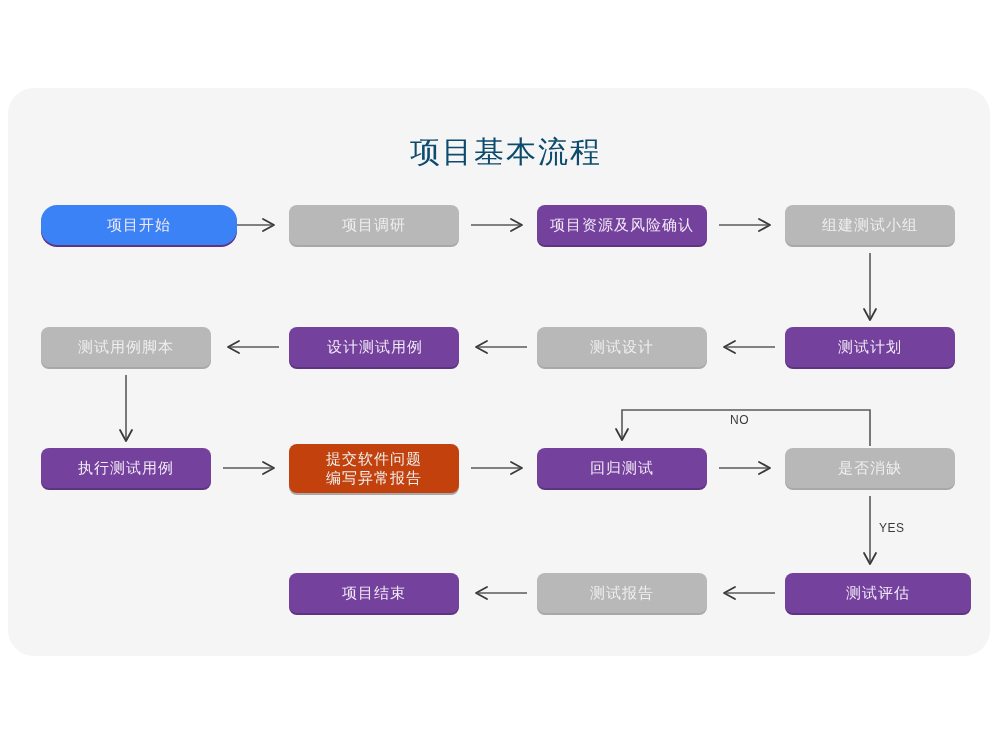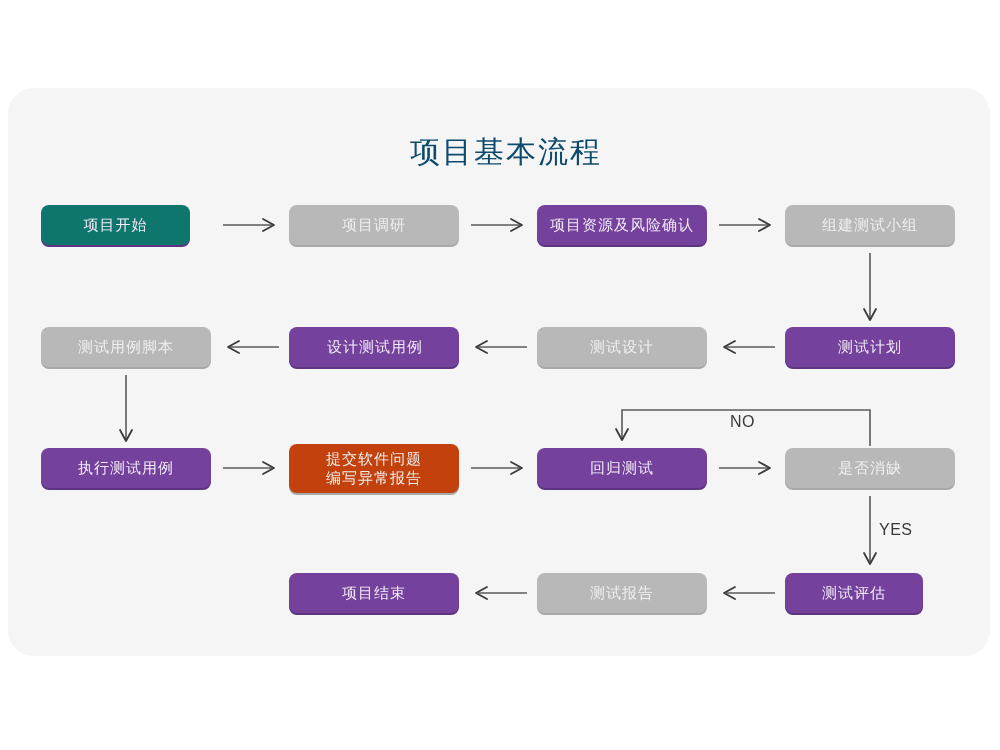--- a/index.html
+++ b/index.html
@@ -75,21 +75,21 @@
   }
   .head {
     stroke: #3a3a3a;
     stroke-width: 1.8;
     fill: none;
     stroke-linecap: round;
     stroke-linejoin: round;
   }
   .edge-label {
     position: absolute;
-    font-size: 16px;
+    font-size: 12px;
     color: #3a3a3a;
     letter-spacing: 0.5px;
     font-family: "Liberation Sans", sans-serif;
   }
 </style>
 </head>
 <body>
 
 <div id="root" style="background: rgb(255, 255, 255);">
 
@@ -165,21 +165,21 @@
     <g>
       <line class="wire" x1="527" y1="593" x2="478" y2="593"></line>
       <polyline class="head" points="487,587 476,593 487,599"></polyline>
     </g>
   </svg>
 
   <div class="edge-label" style="left:730px; top:413px;">NO</div>
   <div class="edge-label" style="left:879px; top:521px;">YES</div>
 
   <div id="nodes">
-      <div class="node purple" style="left: 41px; top: 205px; width: 149px; height: 40px; background: #0f766e; color: rgb(242, 234, 247);">
+      <div class="node purple" style="left: 41px; top: 205px; width: 196px; height: 40px; background: #3b82f6; color: rgb(242, 234, 247); border-radius: 16px;">
         <span>项目开始</span>
       </div>
       <div class="node gray" style="left: 289px; top: 205px; width: 170px; height: 40px; background: rgb(184, 184, 184); color: rgb(239, 239, 239);">
         <span>项目调研</span>
       </div>
       <div class="node purple" style="left: 537px; top: 205px; width: 170px; height: 40px; background: rgb(116, 65, 157); color: rgb(242, 234, 247);">
         <span>项目资源及风险确认</span>
       </div>
       <div class="node gray" style="left: 785px; top: 205px; width: 170px; height: 40px; background: rgb(184, 184, 184); color: rgb(239, 239, 239);">
         <span>组建测试小组</span>
@@ -207,18 +207,18 @@
       </div>
       <div class="node gray" style="left: 785px; top: 448px; width: 170px; height: 40px; background: rgb(184, 184, 184); color: rgb(239, 239, 239); text-align: center;">
         <span>是否消缺</span>
       </div>
       <div class="node purple" style="left: 289px; top: 573px; width: 170px; height: 40px; background: rgb(116, 65, 157); color: rgb(242, 234, 247);">
         <span>项目结束</span>
       </div>
       <div class="node gray" style="left: 537px; top: 573px; width: 170px; height: 40px; background: rgb(184, 184, 184); color: rgb(239, 239, 239);">
         <span>测试报告</span>
       </div>
-      <div class="node purple" style="left: 785px; top: 573px; width: 138px; height: 40px; background: rgb(116, 65, 157); color: rgb(242, 234, 247);">
+      <div class="node purple" style="left: 785px; top: 573px; width: 186px; height: 40px; background: rgb(116, 65, 157); color: rgb(242, 234, 247);">
         <span>测试评估</span>
       </div>
     </div>
 
 </div>
 
 </body></html>

